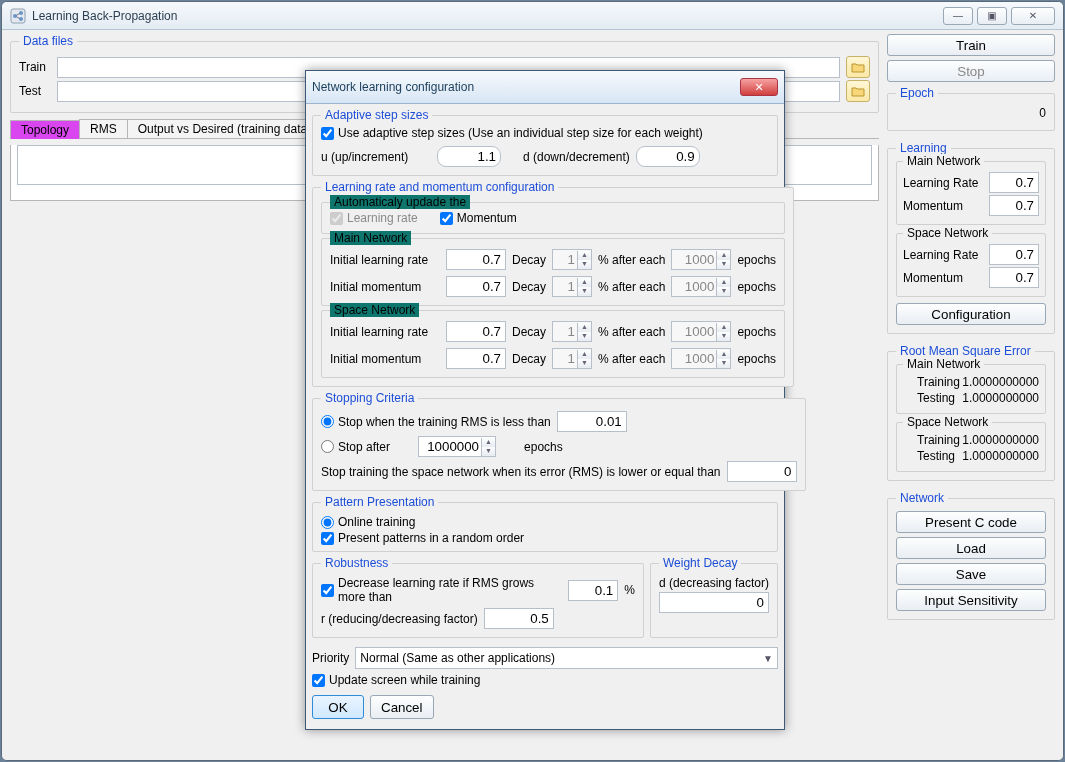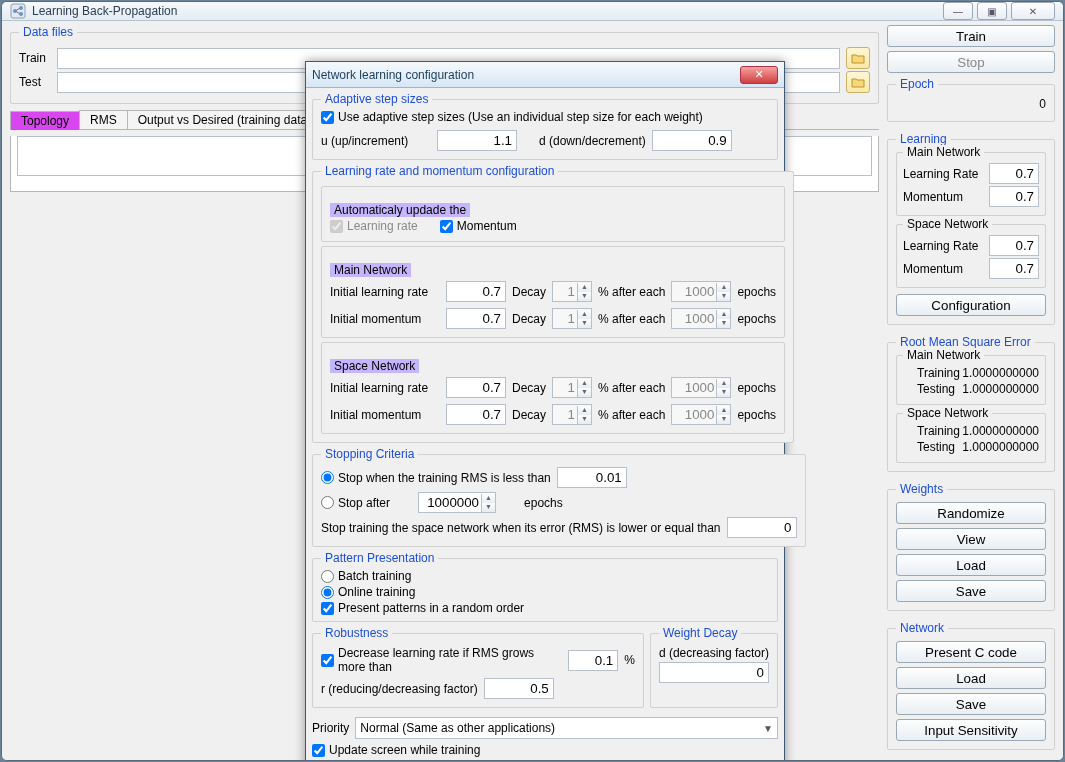--- a/index.html
+++ b/index.html
@@ -108,24 +108,24 @@
   
   .dialog {
     position:absolute;
     left:303px; top:40px;
     width:480px;
     border:1px solid #3c5a78;
     background:#f0f0f0;
     box-shadow: 0 0 10px rgba(0,0,0,0.4);
   }
   .dialog .dlg-title {
-    height:26px;
+    height:18px;
     background:linear-gradient(#f6f9fc,#d7e6f5);
     border-bottom:1px solid #9cb4cc;
-    display:flex; align-items:center; padding:8px 6px;
+    display:flex; align-items:center; padding:16px 6px;
     color:#1a3d5a;
   }
   .dlg-close {
     width:38px; height:18px;
     border:1px solid #a34;
     border-radius:3px;
     background:linear-gradient(#f7a2a2,#d13e3e);
     color:#fff;
     display:flex; align-items:center; justify-content:center;
     font-size:11px;
@@ -140,21 +140,21 @@
   }
   .spin input { border:none; width:44px; height:19px; text-align:right; padding-right:2px; background:transparent; }
   .spin .spin-btns { width:14px; display:flex; flex-direction:column;}
   .spin .spin-btns div { height:9px; border-left:1px solid #b7c0ca; font-size:7px; text-align:center; line-height:8px; color:#667; background:linear-gradient(#fdfdfd,#e7ecf1);}
   .spin.disabled { background:#f7f7f7; }
   .spin.disabled input { color:#888; }
   .subgroup {
     border:1px solid #d0d0d0; border-radius:2px;
     padding:2px 8px 6px 8px; margin:4px 0 2px 0; background:#f0f0f0;
   }
-  .subgroup > .sublegend { position:relative; top:-10px; background:#c4b5fd; padding:0 4px; display:inline-block;margin-top:24px;}
+  .subgroup > .sublegend { position:relative; top:-10px; background:#0f766e; padding:0 4px; display:inline-block;}
   .subgroup .subbody { margin-top:-8px; }
   .radio { display:flex; align-items:center; gap:4px; }
   .radio input { margin:0; }
   .muted { color:#8a8a8a; }
   .combo {
     flex:1; height:22px; border:1px solid #b7c0ca; background:#fff;
     display:flex; align-items:center; padding:0 4px;
   }
   .combo .caret { margin-left:auto; font-size:10px; color:#556;}
   .ok-btn {
@@ -164,21 +164,21 @@
     background:linear-gradient(#eaf4ff,#cfe8ff);
     padding:0 14px;
   }
   .cancel-btn {
     height:24px; min-width:60px;
     border:1px solid #9aa7b4;
     border-radius:3px;
     background:linear-gradient(#fdfefe,#e9eef4);
     padding:0 10px;
   }
-  .half-row .text-input { width:80px; }
+  .half-row .text-input { width:64px;border-radius:9px; }
 </style>
 </head>
 <body>
 
 <div class="window">
   <div class="titlebar">
     <svg class="app-icon" viewBox="0 0 16 16">
         <rect x="1" y="1" width="14" height="14" rx="2" fill="#e4e9ef" stroke="#8ea0b2"></rect>
         <circle cx="5" cy="8" r="2" fill="#6b95c7"></circle>
         <circle cx="11" cy="5" r="2" fill="#6b95c7"></circle>
@@ -301,27 +301,20 @@
                   <span class="v">1.0000000000</span>
                 </div>
               <div class="kv">
                   <span class="k" style="margin-left:14px;">Testing</span>
                   <span class="v">1.0000000000</span>
                 </div>
             </div>
           </div>
         </fieldset>
 
-        <fieldset class="group">
-          <legend>Weights</legend>
-          <button class="btn wide"><span>Randomize</span></button>
-          <button class="btn wide" style="margin-top:4px;"><span>View</span></button>
-          <button class="btn wide" style="margin-top:4px;"><span>Load</span></button>
-          <button class="btn wide" style="margin-top:4px;"><span>Save</span></button>
-        </fieldset>
 
         <fieldset class="group">
           <legend>Network</legend>
           <button class="btn wide"><span>Present C code</span></button>
           <button class="btn wide" style="margin-top:4px;"><span>Load</span></button>
           <button class="btn wide" style="margin-top:4px;"><span>Save</span></button>
           <button class="btn wide" style="margin-top:4px;"><span>Input Sensitivity</span></button>
         </fieldset>
       </div>
     </div>
@@ -490,24 +483,20 @@
             <span class="field-label">epochs</span>
           </div>
           <div class="row" style="margin-top:4px;">
             <span class="field-label">Stop training the space network when its error (RMS) is lower or equal than</span>
             <input class="text-input num-right" style="width: 70px;" value="0">
           </div>
         </fieldset>
 
         <fieldset class="group">
           <legend>Pattern Presentation</legend>
-          <label class="radio">
-              <input type="radio" name="pat" style="">
-              <span>Batch training</span>
-            </label>
           <label class="radio" style="margin-top:2px;">
               <input type="radio" name="pat" checked="" style="">
               <span>Online training</span>
             </label>
           <label class="chk" style="margin-top:2px;">
               <input type="checkbox" checked="" style="">
               <span>Present patterns in a random order</span>
             </label>
         </fieldset>
 

